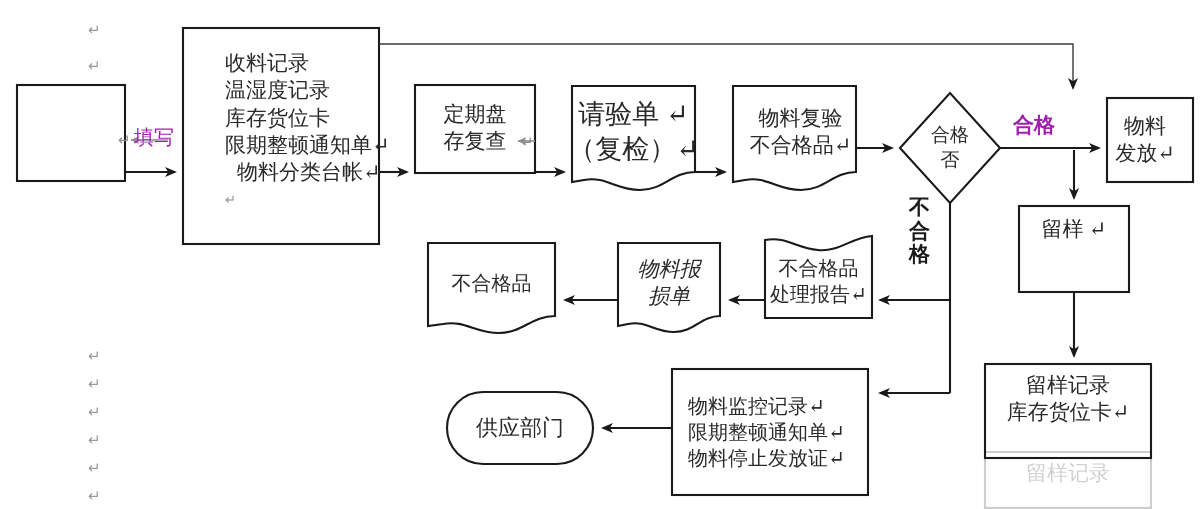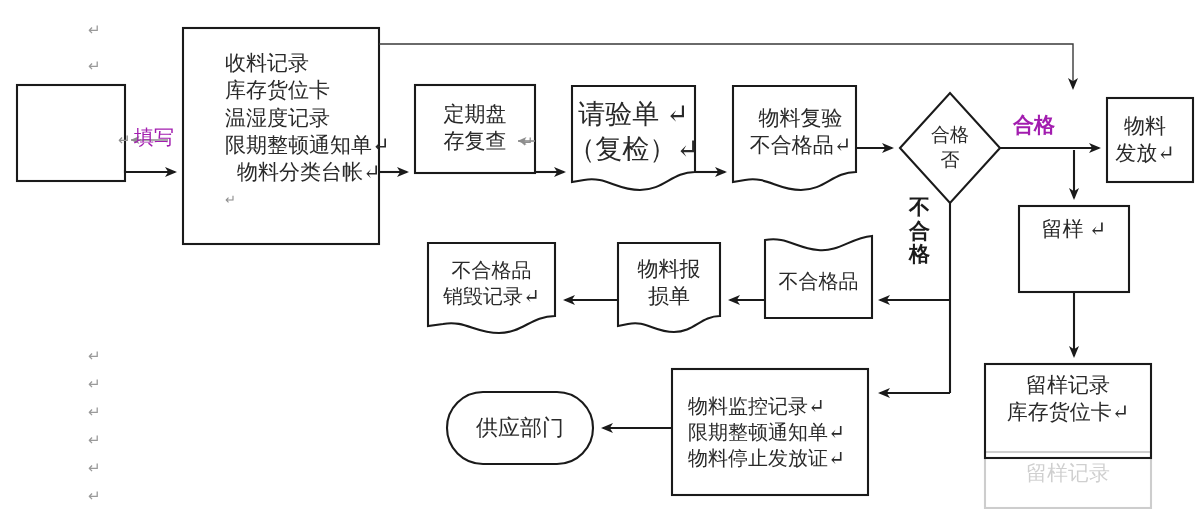--- a/index.html
+++ b/index.html
@@ -119,22 +119,22 @@
 
     <g fill="none" stroke="#8c8c8c" stroke-width="1.6">
       <path d="M168,140 L131,140" marker-end="url(#ah-sm)"></path>
       <path d="M535,141 L518,141" marker-end="url(#ah-sm)"></path>
     </g>
   </svg>
 
 
   <div class="node" style="left:183px;top:40px;width:196px;height:216px;font-size:21px;align-items:flex-start;padding-left:14px;justify-content:flex-start;padding-top:10px;margin-left:28px;">
     <span class="ln">收料记录</span>
+    <span class="ln">温湿度记录</span>
     <span class="ln">库存货位卡</span>
-    <span class="ln">温湿度记录</span>
     <span class="ln">限期整顿通知单↵</span>
     <span class="ln" style="padding-left:12px;">物料分类台帐↵</span>
     <span class="ln pil" style="margin-top:6px;">↵</span>
   </div>
 
   <div class="node" style="left:415px;top:85px;width:120px;height:88px;font-size:21px;font-family:Liberation Mono, monospace;">
     <span class="ln">定期盘</span>
     <span class="ln">存复查</span>
   </div>
 
@@ -166,30 +166,30 @@
     <span class="ln">留样记录</span>
     <span class="ln">库存货位卡↵</span>
   </div>
 
   <div class="node faint" style="left:985px;top:452px;width:166px;height:56px;font-size:21px;justify-content:flex-start;padding-top:8px;">
     <span class="ln">留样记录</span>
   </div>
 
   <div class="node" style="left:765px;top:244px;width:107px;height:74px;font-size:20px;">
     <span class="ln">不合格品</span>
-  </div>
-
-  <div class="node" style="left:618px;top:243px;width:102px;height:80px;font-size:21px;">
+    <span class="ln">处理报告↵</span>
+  </div>
+
+  <div class="node" style="left:618px;top:243px;width:102px;height:80px;font-size:21px;font-style:italic;">
     <span class="ln">物料报</span>
     <span class="ln">损单</span>
   </div>
 
   <div class="node" style="left:428px;top:243px;width:127px;height:80px;font-size:20px;">
     <span class="ln">不合格品</span>
-    <span class="ln">销毁记录↵</span>
   </div>
 
   <div class="node" style="left:447px;top:392px;width:146px;height:72px;font-size:22px;">
     <span class="ln">供应部门</span>
   </div>
 
   <div class="node" style="left:672px;top:369px;width:196px;height:126px;font-size:20px;align-items:flex-start;padding-left:16px;">
     <span class="ln">物料监控记录↵</span>
     <span class="ln">限期整顿通知单↵</span>
     <span class="ln">物料停止发放证↵</span>

